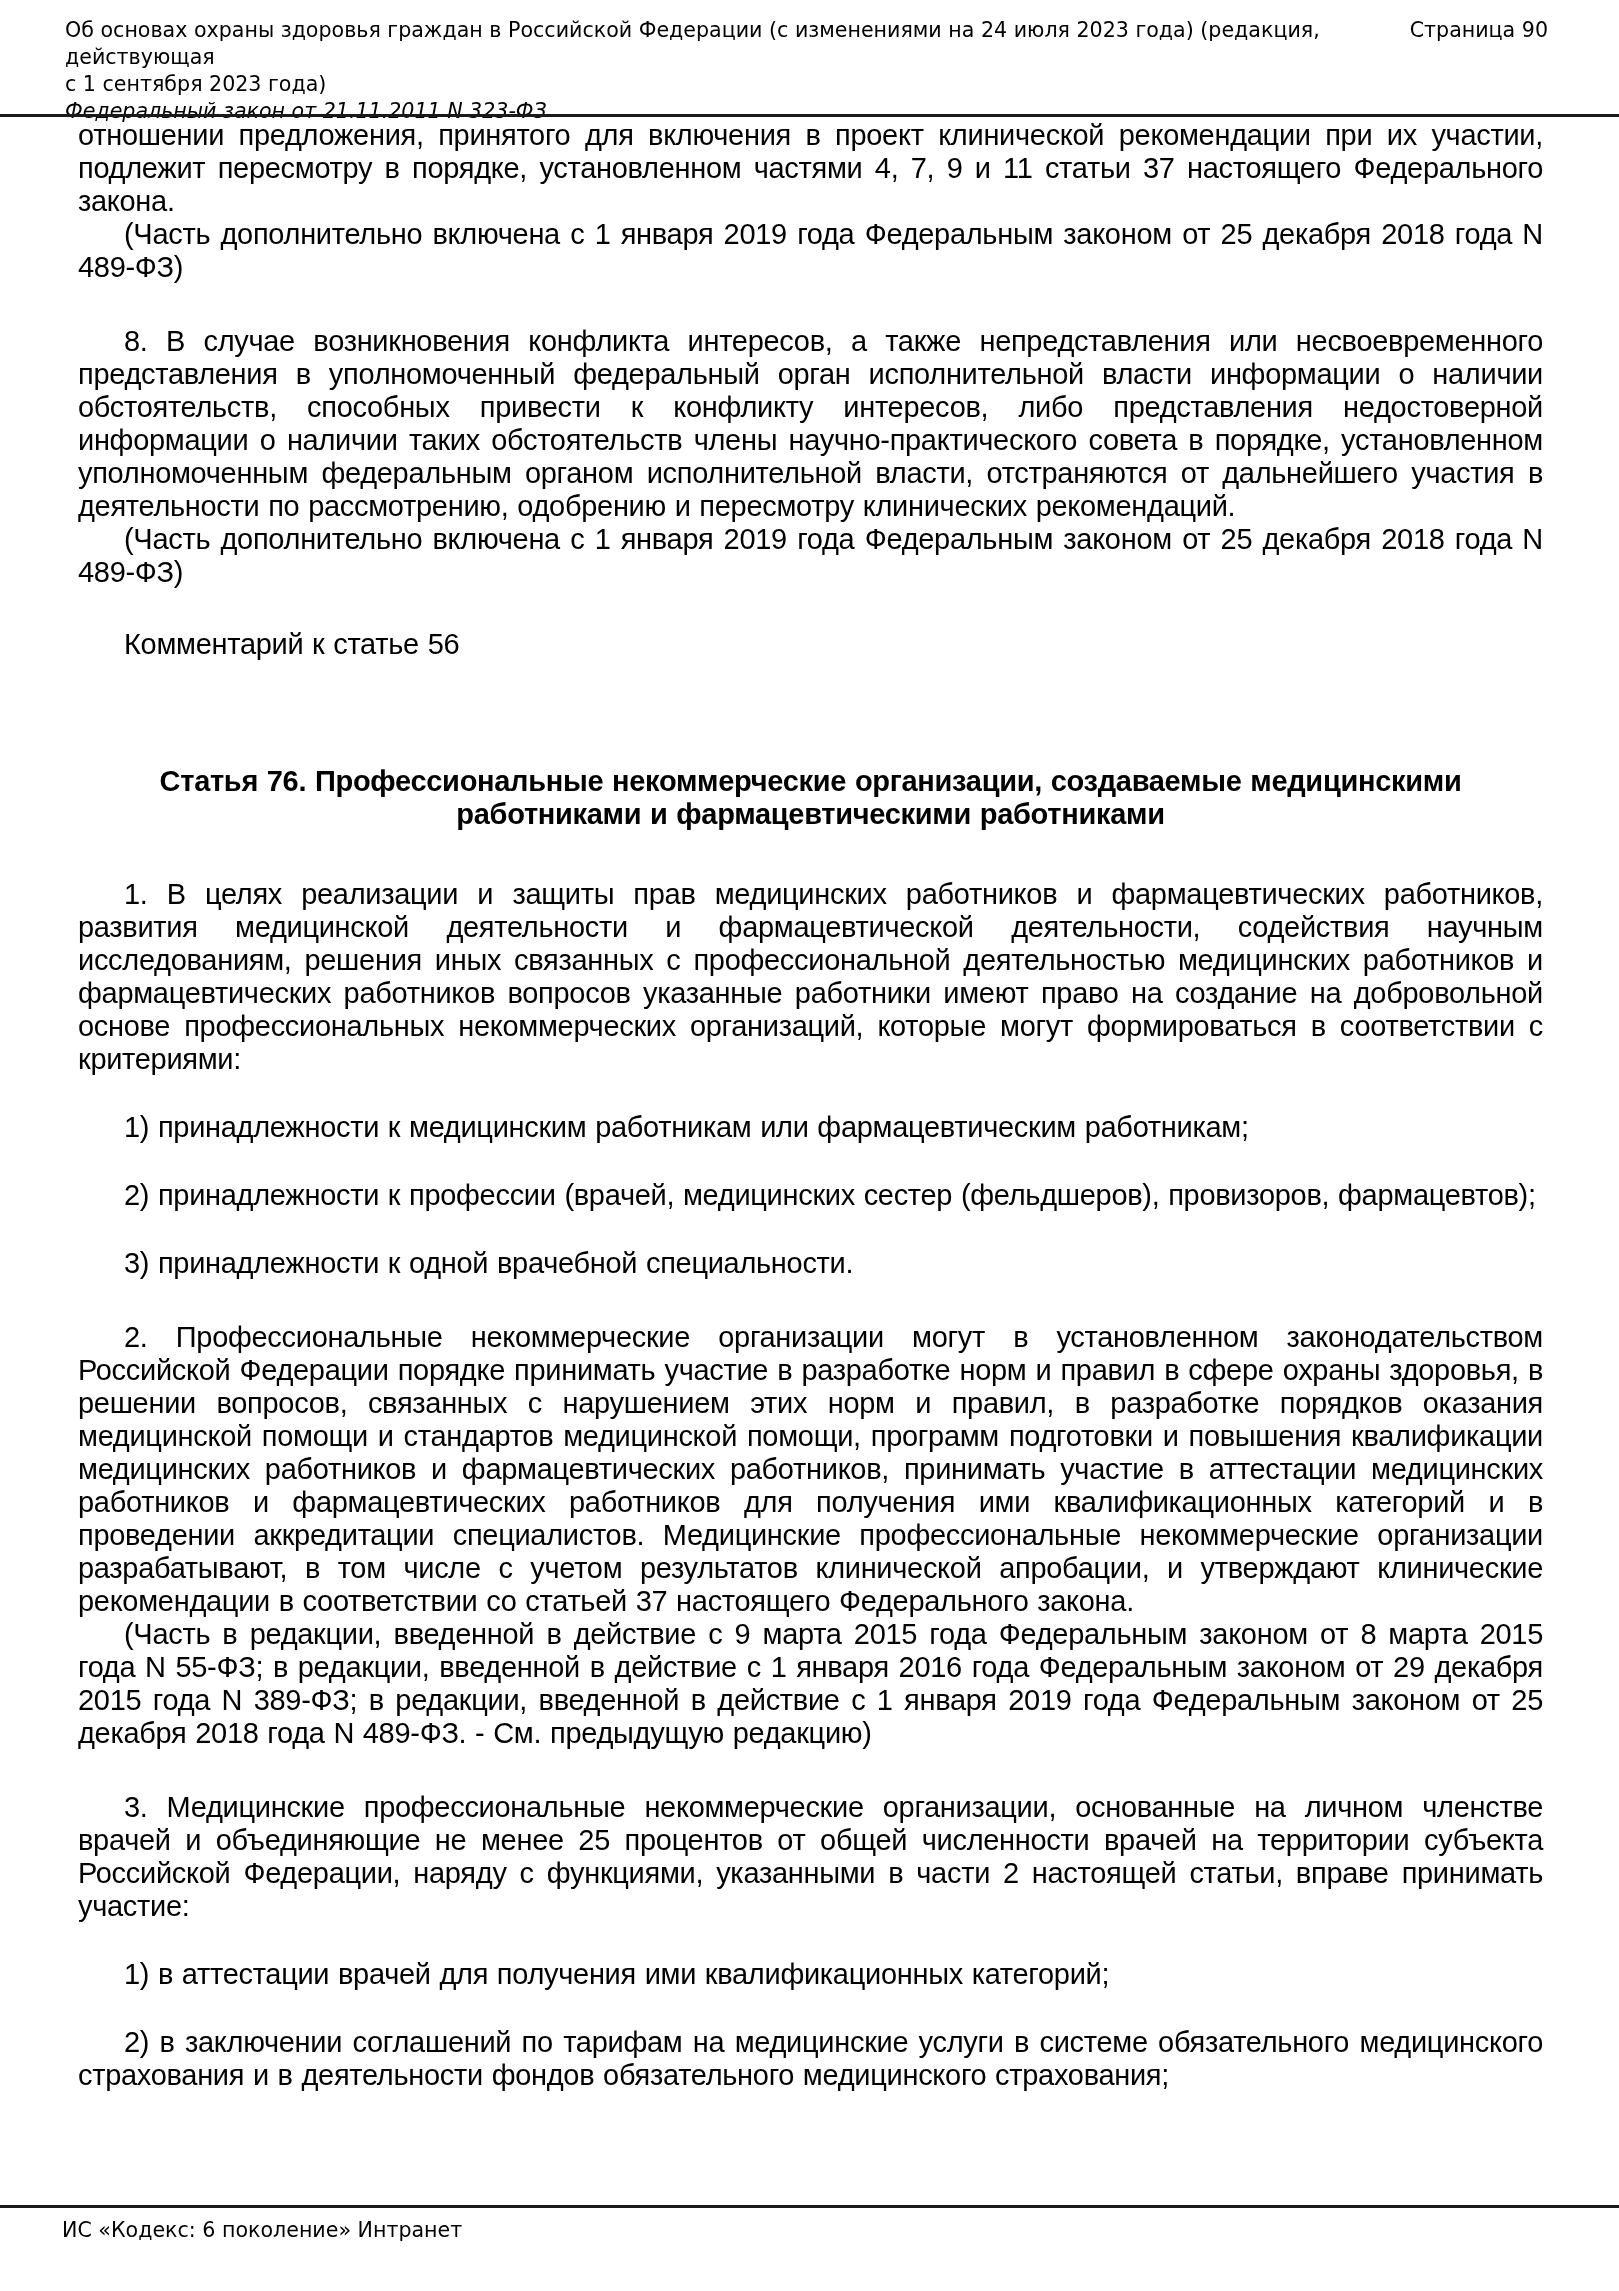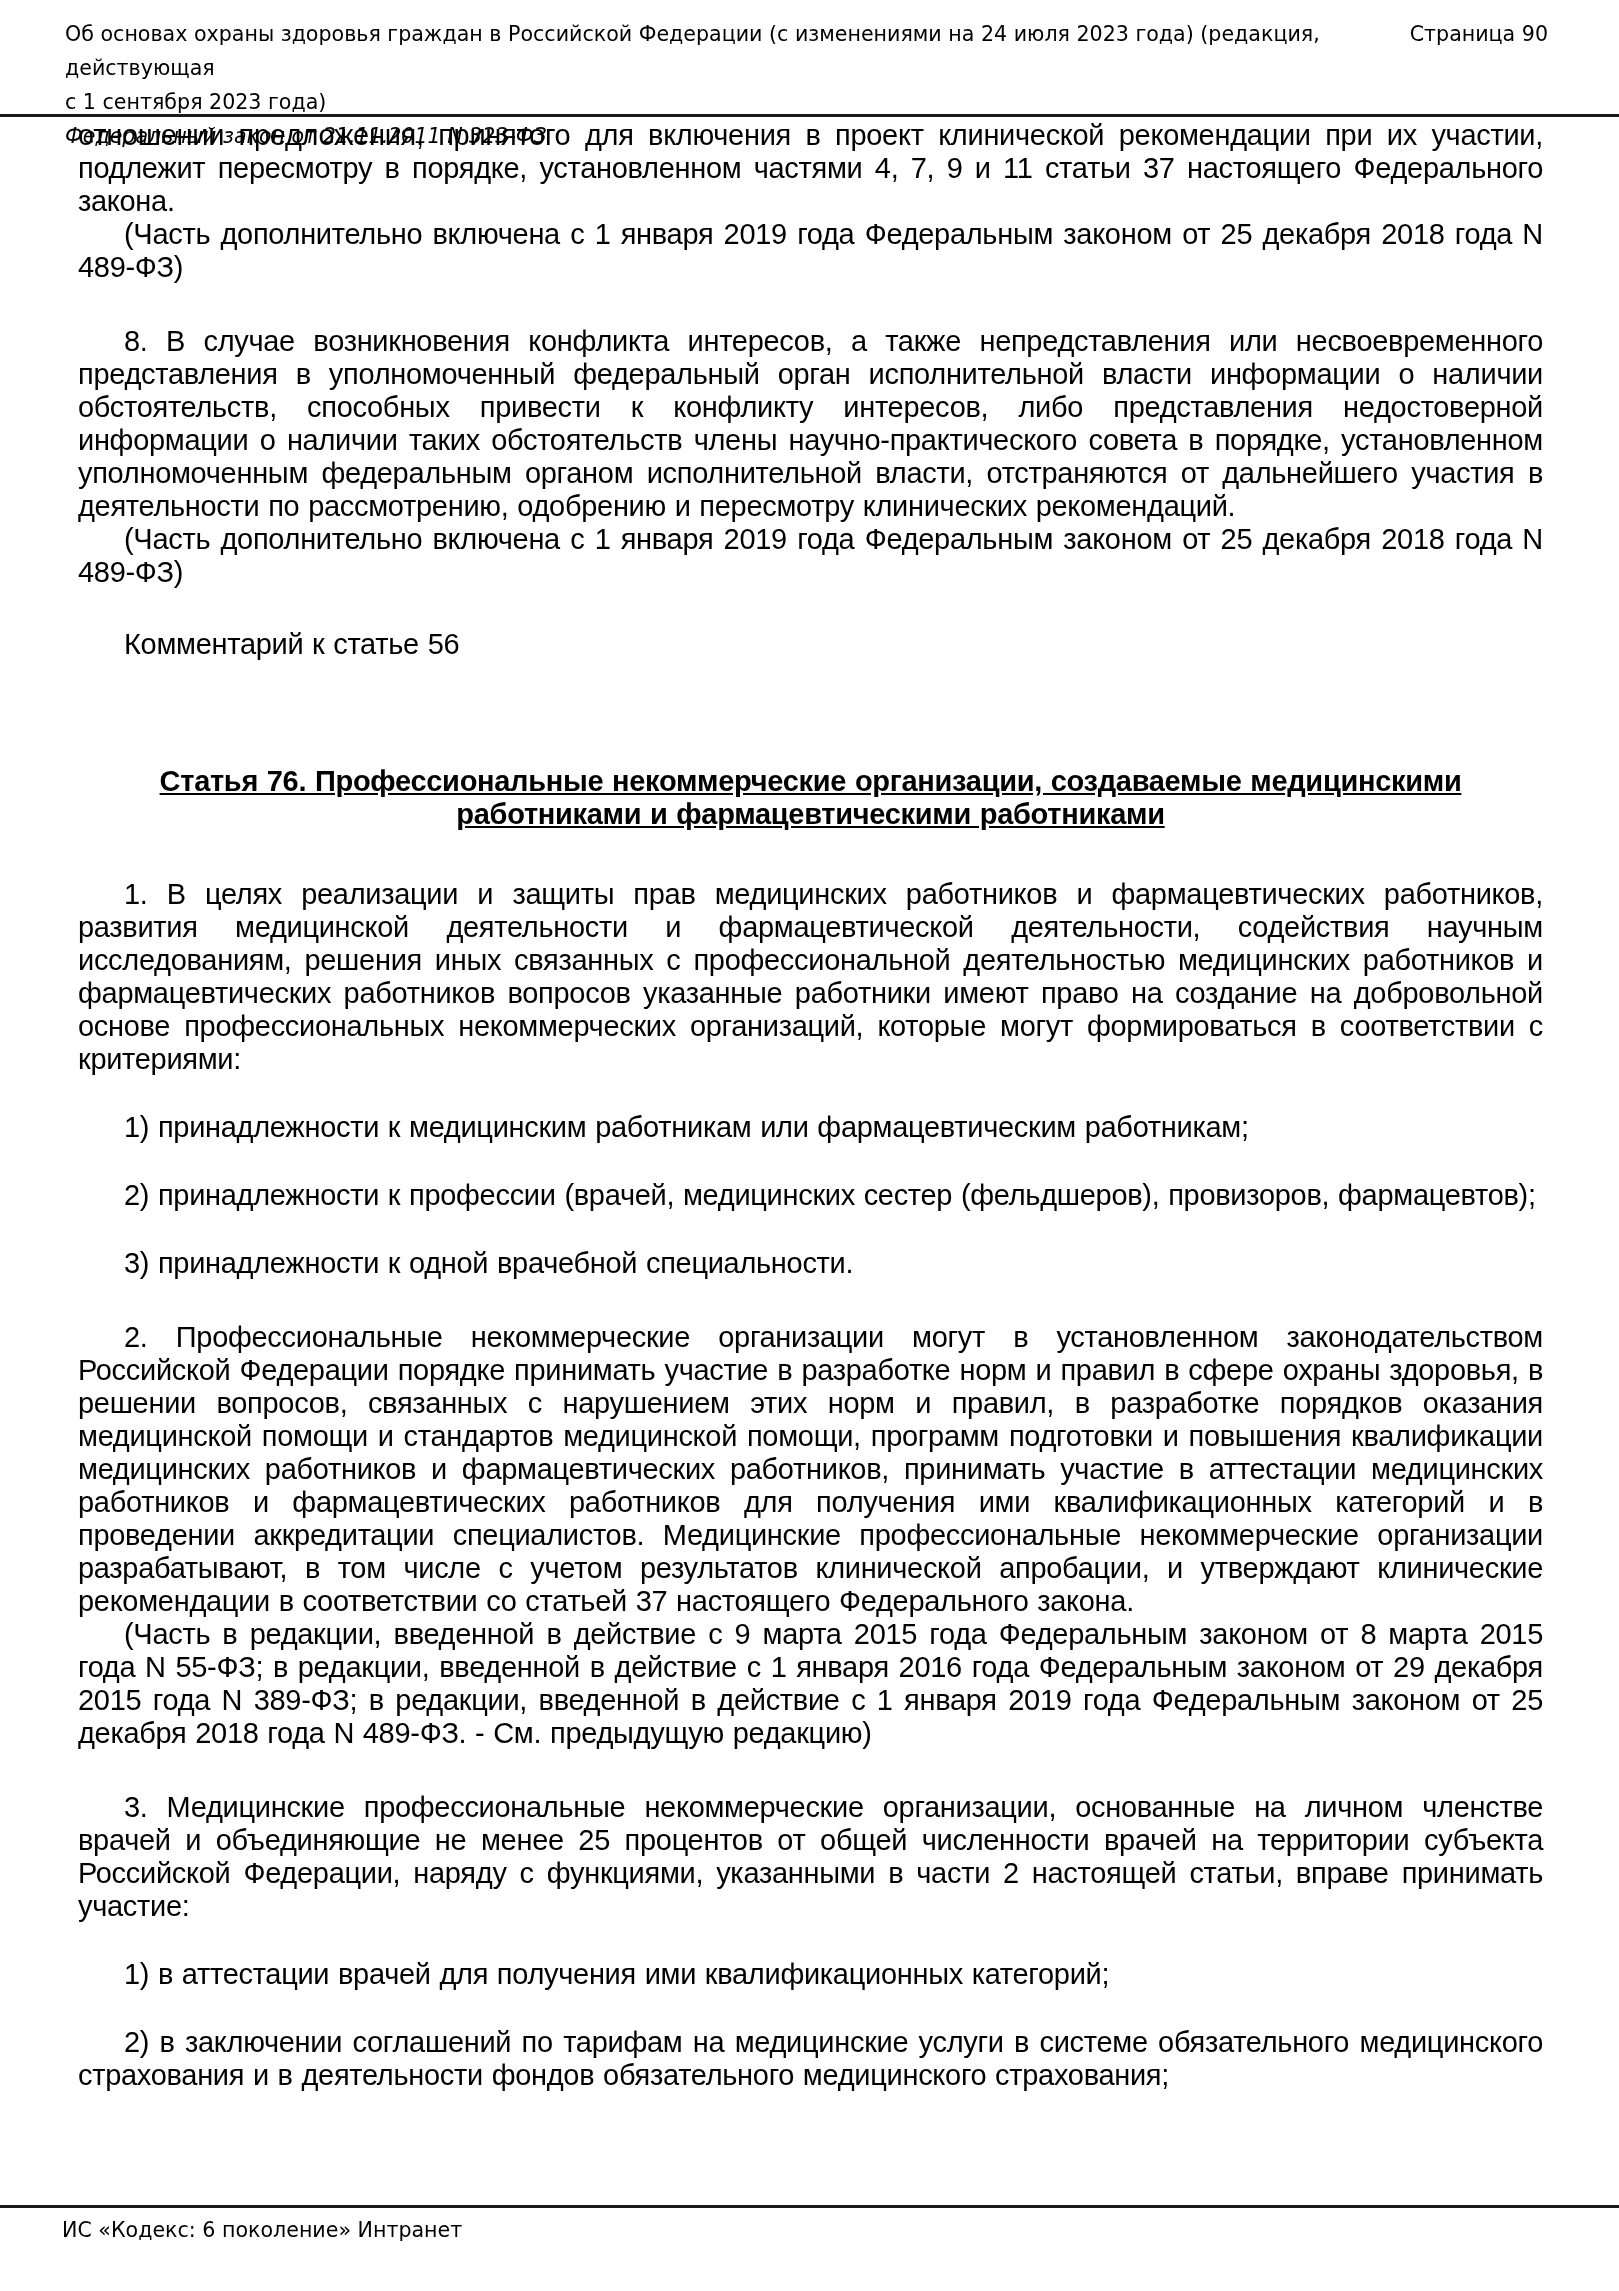--- a/index.html
+++ b/index.html
@@ -16,21 +16,21 @@
   .header {
     position: absolute;
     top: 16.7px;
     left: 65px;
     right: 71px;
     display: flex;
     justify-content: space-between;
     align-items: flex-start;
     font-family: "DejaVu Sans", sans-serif;
     font-size: 20.6px;
-    line-height: 34px;
+    line-height: 27px;
     color: #000000;
   }
   .header-left { max-width: 1313px; }
   .header-sub { font-style: italic; }
   .page-num { white-space: nowrap; padding-left: 29px; }
   .rule-top {
     position: absolute;
     top: 114px;
     left: 0;
     width: 100%;
@@ -58,21 +58,20 @@
   .content p.p-normal { margin-top: 41px; }
   .content p.p-item   { margin-top: 35px; }
   .content p.p-comment{ margin-top: 39px; text-align: left; }
   .content p.p-heading{
     margin-top: 104px;
     margin-bottom: 47px;
     text-align: center;
     text-indent: 0;
     font-weight: 700;
     letter-spacing: -0.3px;
-    text-decoration: underline;
   }
   
   .rule-bottom {
     position: absolute;
     top: 2205px;
     left: 0;
     width: 100%;
     height: 2.9px;
     background: #1a1a1a;
   }

